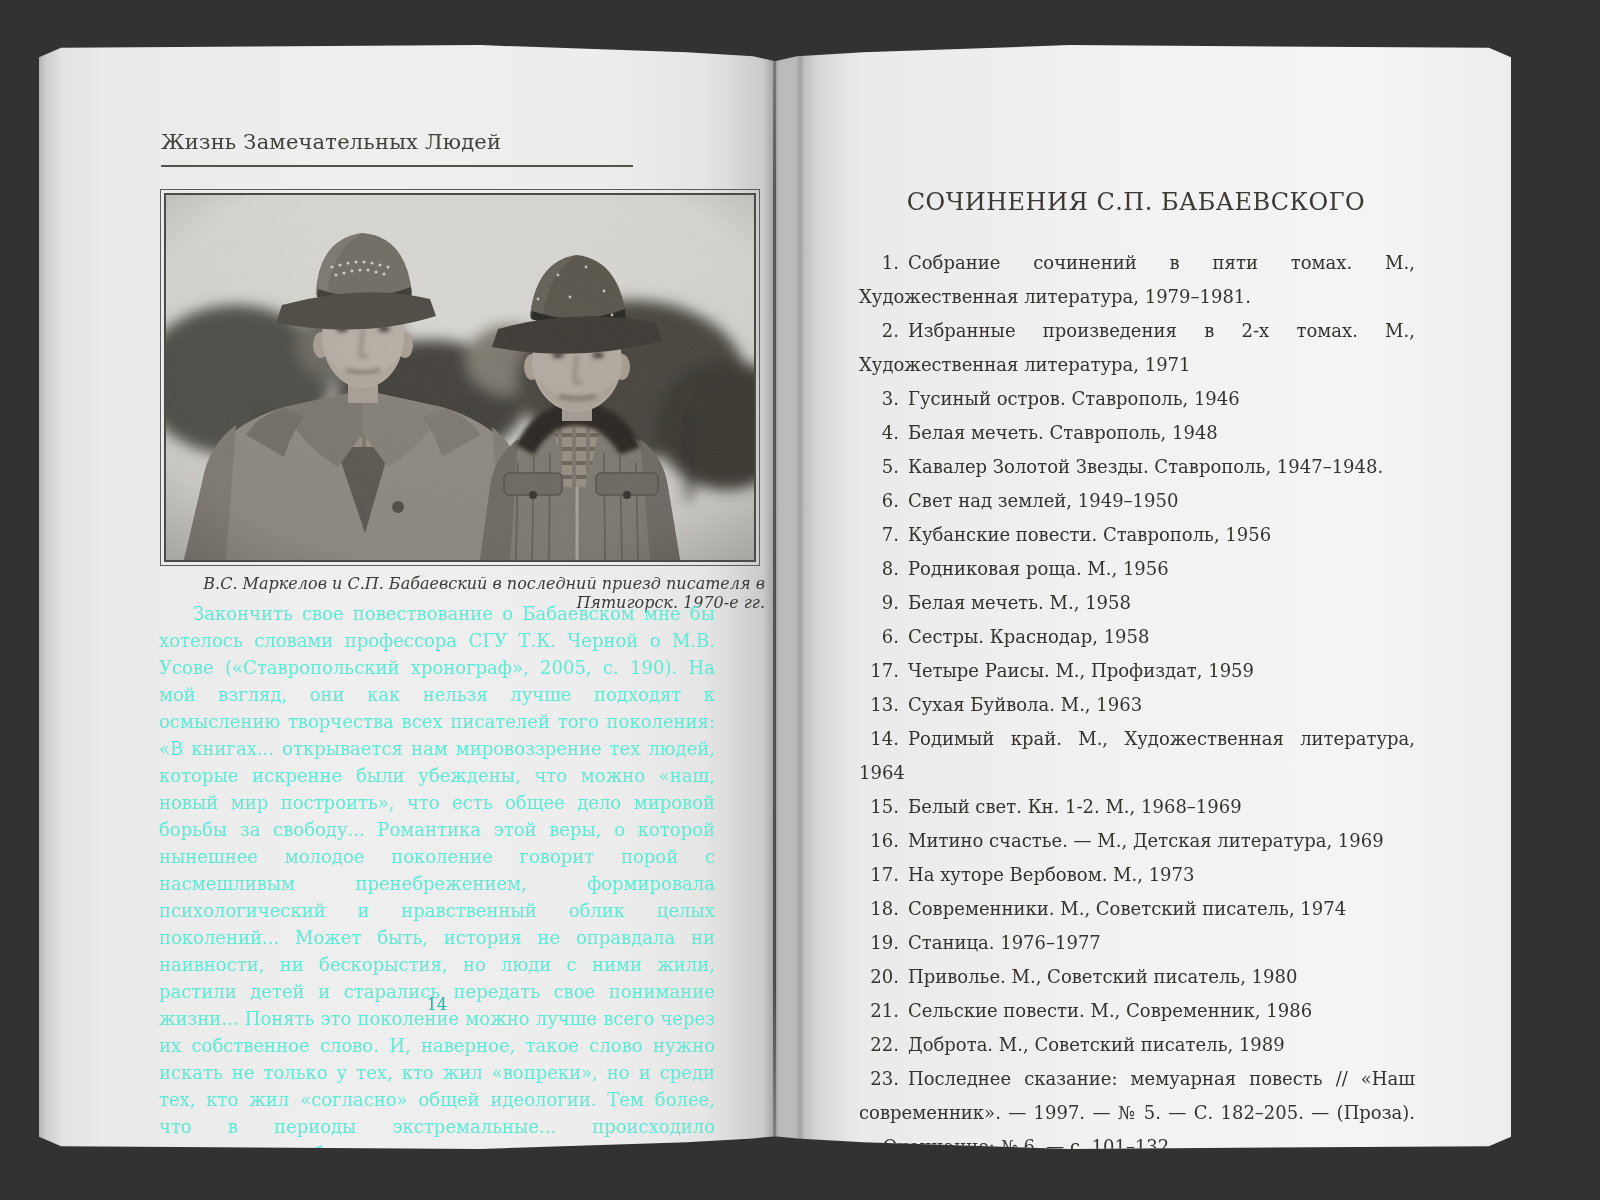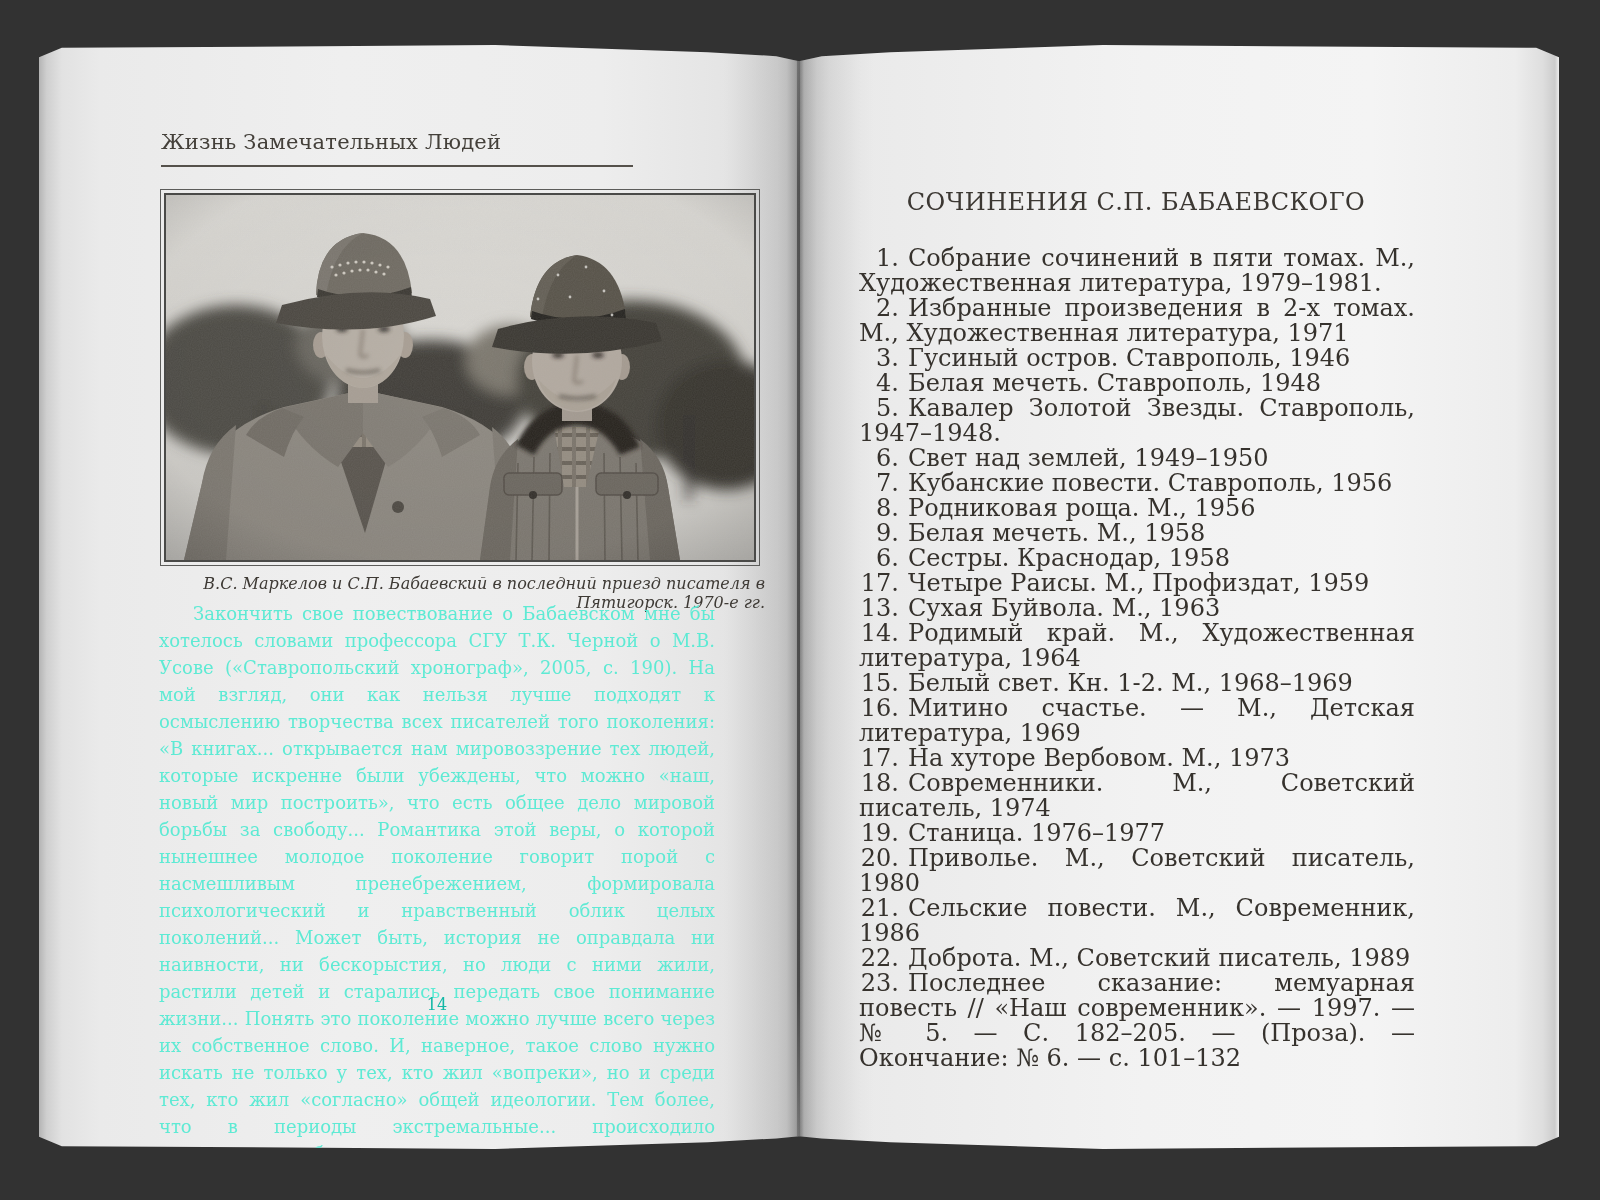--- a/index.html
+++ b/index.html
@@ -1,21 +1,20 @@
 <!DOCTYPE html>
 <html><head>
 <meta charset="utf-8">
 <style>
   html,body{margin:0;padding:0;width:1600px;height:1200px;overflow:hidden;}
   body{background:#323232;font-family:"DejaVu Serif","Liberation Serif",serif;}
   .stage{position:absolute;inset:0;background:#323232;}
   .book{
     position:absolute;left:39px;top:44px;width:1472px;height:1106px;
     clip-path:polygon(0% 1.2%,1.5% .35%,30% .1%,44% .75%,48.5% 1.1%,50% 1.55%,51.5% 1.1%,56% .75%,70% .1%,98.5% .35%,100% 1.2%,100% 98.8%,98.5% 99.65%,70% 99.9%,56% 99.3%,51.5% 98.95%,50% 98.75%,48.5% 98.95%,44% 99.3%,30% 99.9%,1.5% 99.65%,0% 98.8%);
-    padding-left:48px;
   }
   .page-left{
     position:absolute;left:0;top:0;width:761px;height:100%;
     background:linear-gradient(90deg,#b4b4b4 0%,#cfcfcf 1%,#e2e2e2 3%,#eaeaea 8%,#efefef 40%,#ededed 74%,#e4e4e4 91%,#d8d8d8 97%,#c9c9c9 99.4%,#ababab 100%);
   }
   .page-right{
     position:absolute;left:761px;top:0;width:761px;height:100%;
     background:linear-gradient(90deg,#a9a9a9 0%,#c8c8c8 .6%,#dcdcdc 2.2%,#eaeaea 8%,#f2f2f2 45%,#f4f4f4 75%,#ededed 94%,#dedede 97.6%,#cccccc 99.2%,#ececec 99.7%,#f5f5f5 100%);
   }
   .gutter-shade{
@@ -42,21 +41,21 @@
     text-align:justify;text-indent:34px;
   }
   .page-number-left{position:absolute;left:120px;top:951px;width:556px;text-align:center;
     font-size:16px;color:#14b8a6;}
 
   
   .chapter-heading{position:absolute;left:790px;top:143px;width:614px;text-align:center;
     font-size:25px;letter-spacing:.5px;color:#3c3833;transform:scaleX(.96);}
   .references{
     position:absolute;left:820px;top:202px;width:556px;
-    font-size:24px;line-height:25px;color:#36322d;
+    font-size:18px;line-height:34px;color:#36322d;
   }
   .ref-item{text-align:justify;}
   .ref-item:last-child{text-align:justify;}
   .ref-num{display:inline-block;width:40px;text-align:right;margin-right:9px;}
 </style>
 </head>
 <body>
 
 <div class="stage">
   <div class="book" style="box-shadow:0 30px 70px rgba(0,0,0,.55);">

